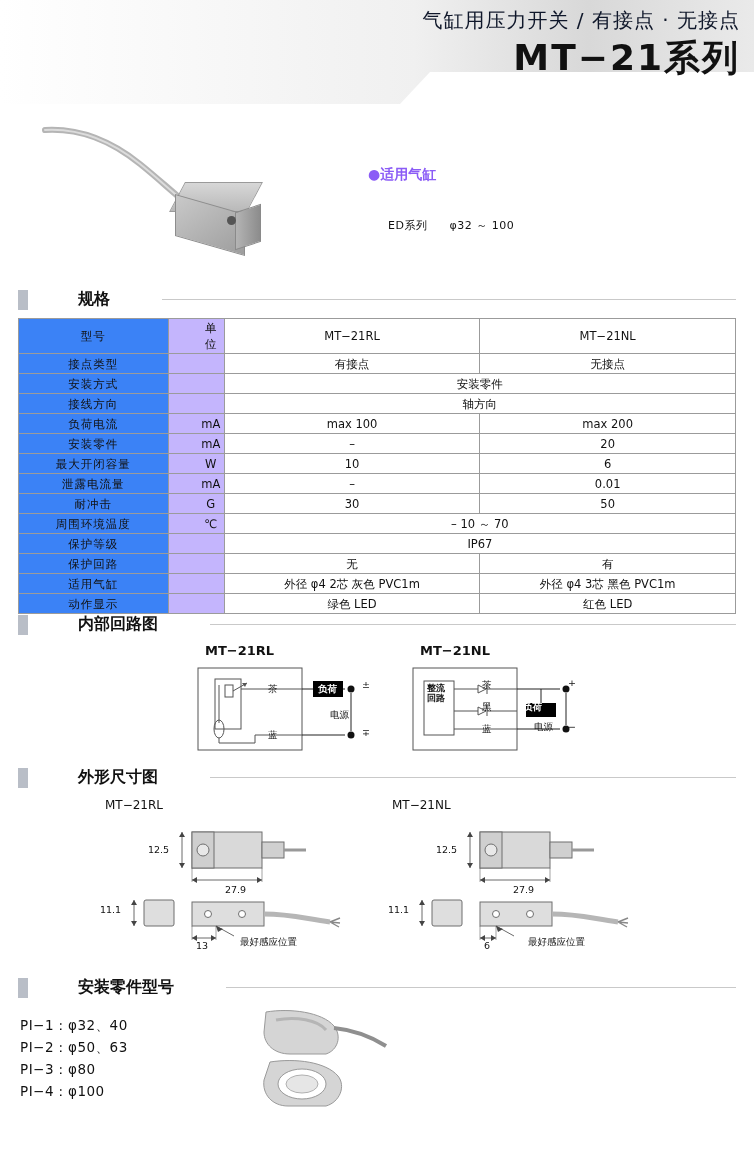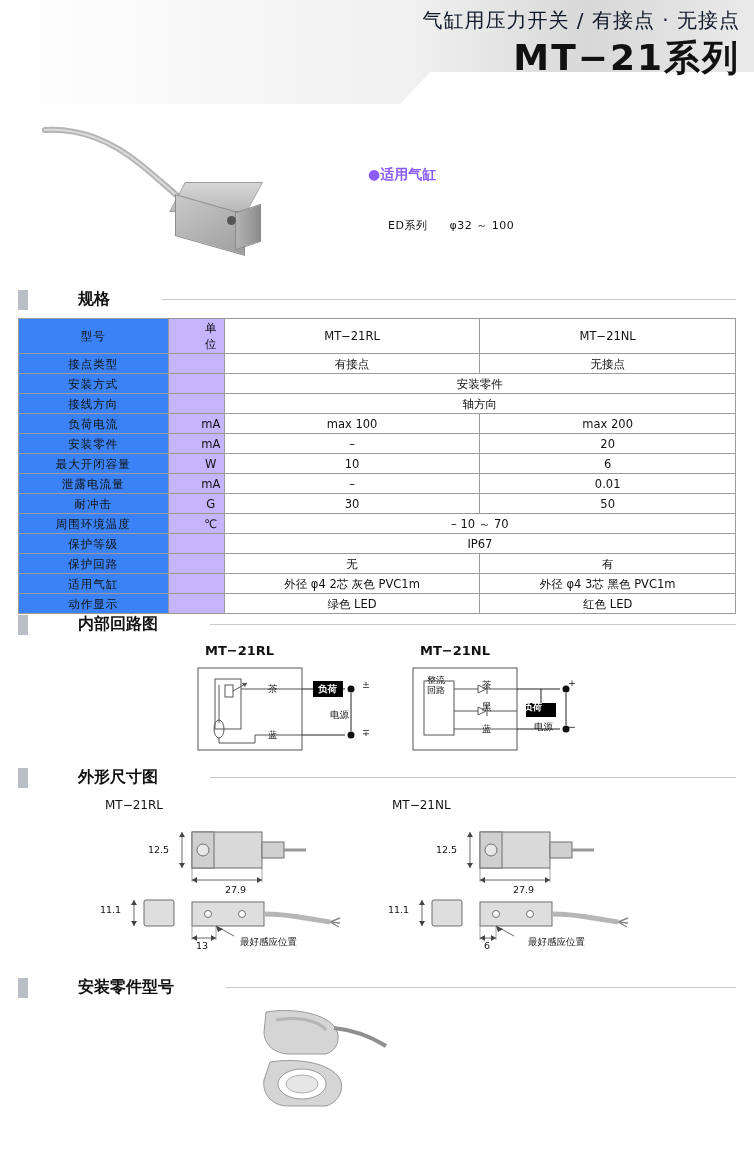--- a/index.html
+++ b/index.html
@@ -391,21 +391,21 @@
     <line x1="77" y1="41" x2="77" y2="51" stroke="#555" stroke-width="1"></line>
     <line x1="77" y1="46" x2="107" y2="46" stroke="#555" stroke-width="1"></line>
     <line x1="107" y1="24" x2="150" y2="24" stroke="#222" stroke-width="1.2"></line>
     <line x1="107" y1="64" x2="150" y2="64" stroke="#222" stroke-width="1.2"></line>
     <rect x="116" y="38" width="30" height="14" fill="#000"></rect>
     <line x1="131" y1="38" x2="131" y2="24" stroke="#222" stroke-width="1"></line>
     <circle cx="156" cy="24" r="3.5" fill="#111"></circle>
     <circle cx="156" cy="64" r="3.5" fill="#111"></circle>
     <line x1="156" y1="28" x2="156" y2="60" stroke="#222" stroke-width="1"></line>
   </svg>
-  <div class="tiny" style="position:absolute; left:423px; top:32px; width:26px; text-align:center; line-height:10px;">整流回路</div>
+  <div class="tiny" style="position:absolute; left:423px; top:40px; width:26px; text-align:center; line-height:10px;font-weight:bold;">整流回路</div>
   <div class="tiny2" style="position:absolute; left:482px; top:36px;">茶</div>
   <div class="tiny2" style="position:absolute; left:482px; top:58px;">黑</div>
   <div class="tiny2" style="position:absolute; left:482px; top:80px;">蓝</div>
   <div class="tiny2" style="position:absolute; left:523px; top:58px; color:#fff; font-weight:bold;">负荷</div>
   <div class="tiny2" style="position:absolute; left:534px; top:78px;">电源</div>
   <div class="tiny2" style="position:absolute; left:568px; top:34px;">+</div>
   <div class="tiny2" style="position:absolute; left:568px; top:78px;">−</div>
 </div>
 
 <div class="section-head" style="margin-top:2px">
@@ -505,20 +505,26 @@
   <div class="tiny2" style="position:absolute; left:528px; top:140px;">最好感应位置</div>
 </div>
 
 <div class="section-head" style="margin-top:16px">
   <div class="section-bar"></div>
   <div class="section-title">安装零件型号</div>
   <div class="section-rule"></div>
 </div>
 
 <div class="mount-area">
+  <div class="mount-list" id="mount-list">
+      <div>PI−1：φ32、40</div>
+      <div>PI−2：φ50、63</div>
+      <div>PI−3：φ80</div>
+      <div>PI−4：φ100</div>
+    </div>
 
   <svg class="clamp" viewBox="0 0 160 112">
     <path d="M36 6 C 60 2, 92 6, 104 20 C 112 30, 108 44, 96 48 L 60 48 C 44 48, 34 38, 34 26 Z" fill="#d5d5d5" stroke="#9a9a9a"></path>
     <path d="M46 14 C 66 10, 88 14, 96 24" fill="none" stroke="#b5b5b5" stroke-width="3"></path>
     <path d="M104 22 C 124 24, 140 30, 156 40" stroke="#8f8f8f" stroke-width="4" fill="none"></path>
     <path d="M40 56 C 66 52, 96 56, 108 70 C 116 80, 110 96, 96 100 L 58 100 C 42 100, 32 88, 34 74 Z" fill="#d5d5d5" stroke="#9a9a9a"></path>
     <ellipse cx="72" cy="78" rx="24" ry="15" fill="#ffffff" stroke="#9a9a9a"></ellipse>
     <ellipse cx="72" cy="78" rx="16" ry="9" fill="#e6e6e6" stroke="#b0b0b0"></ellipse>
   </svg>
 </div>

